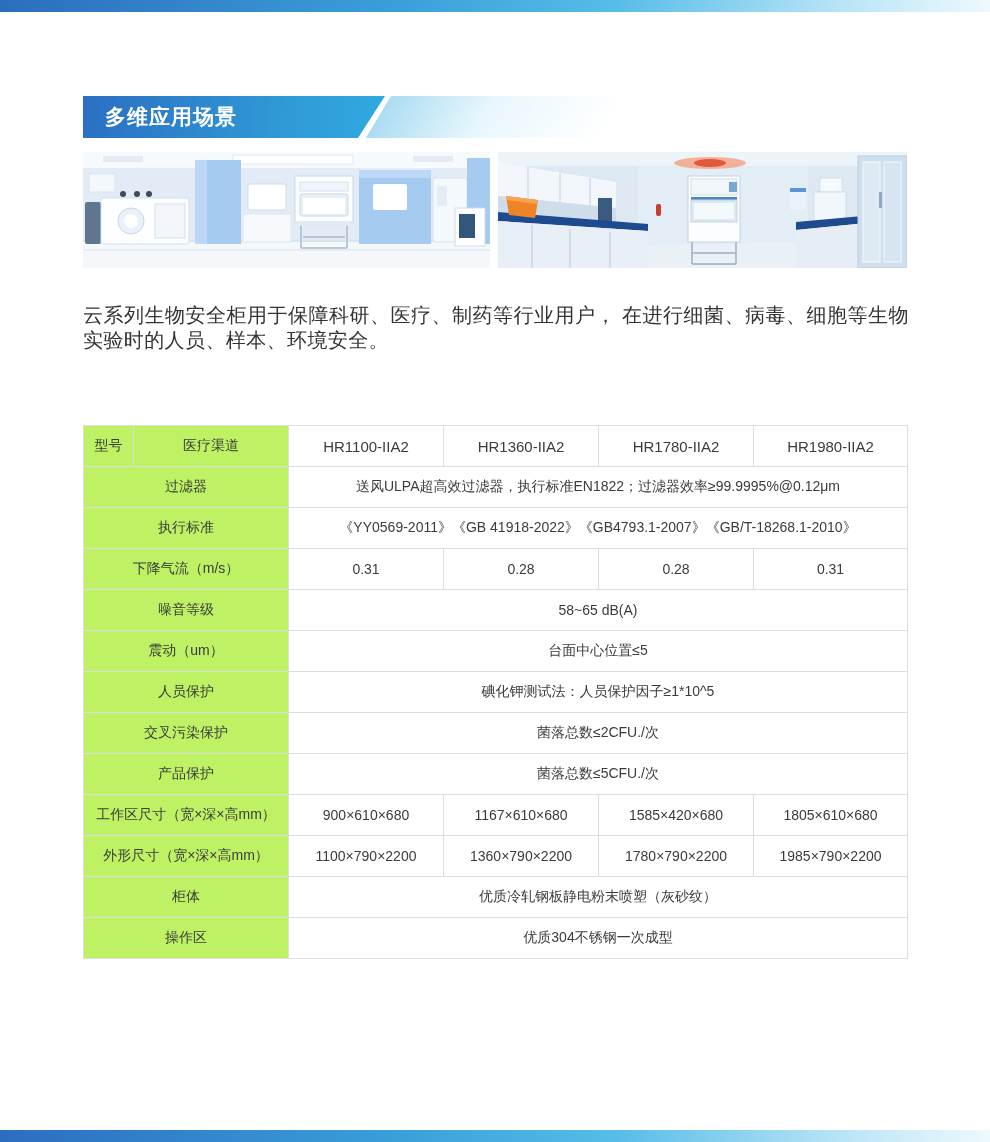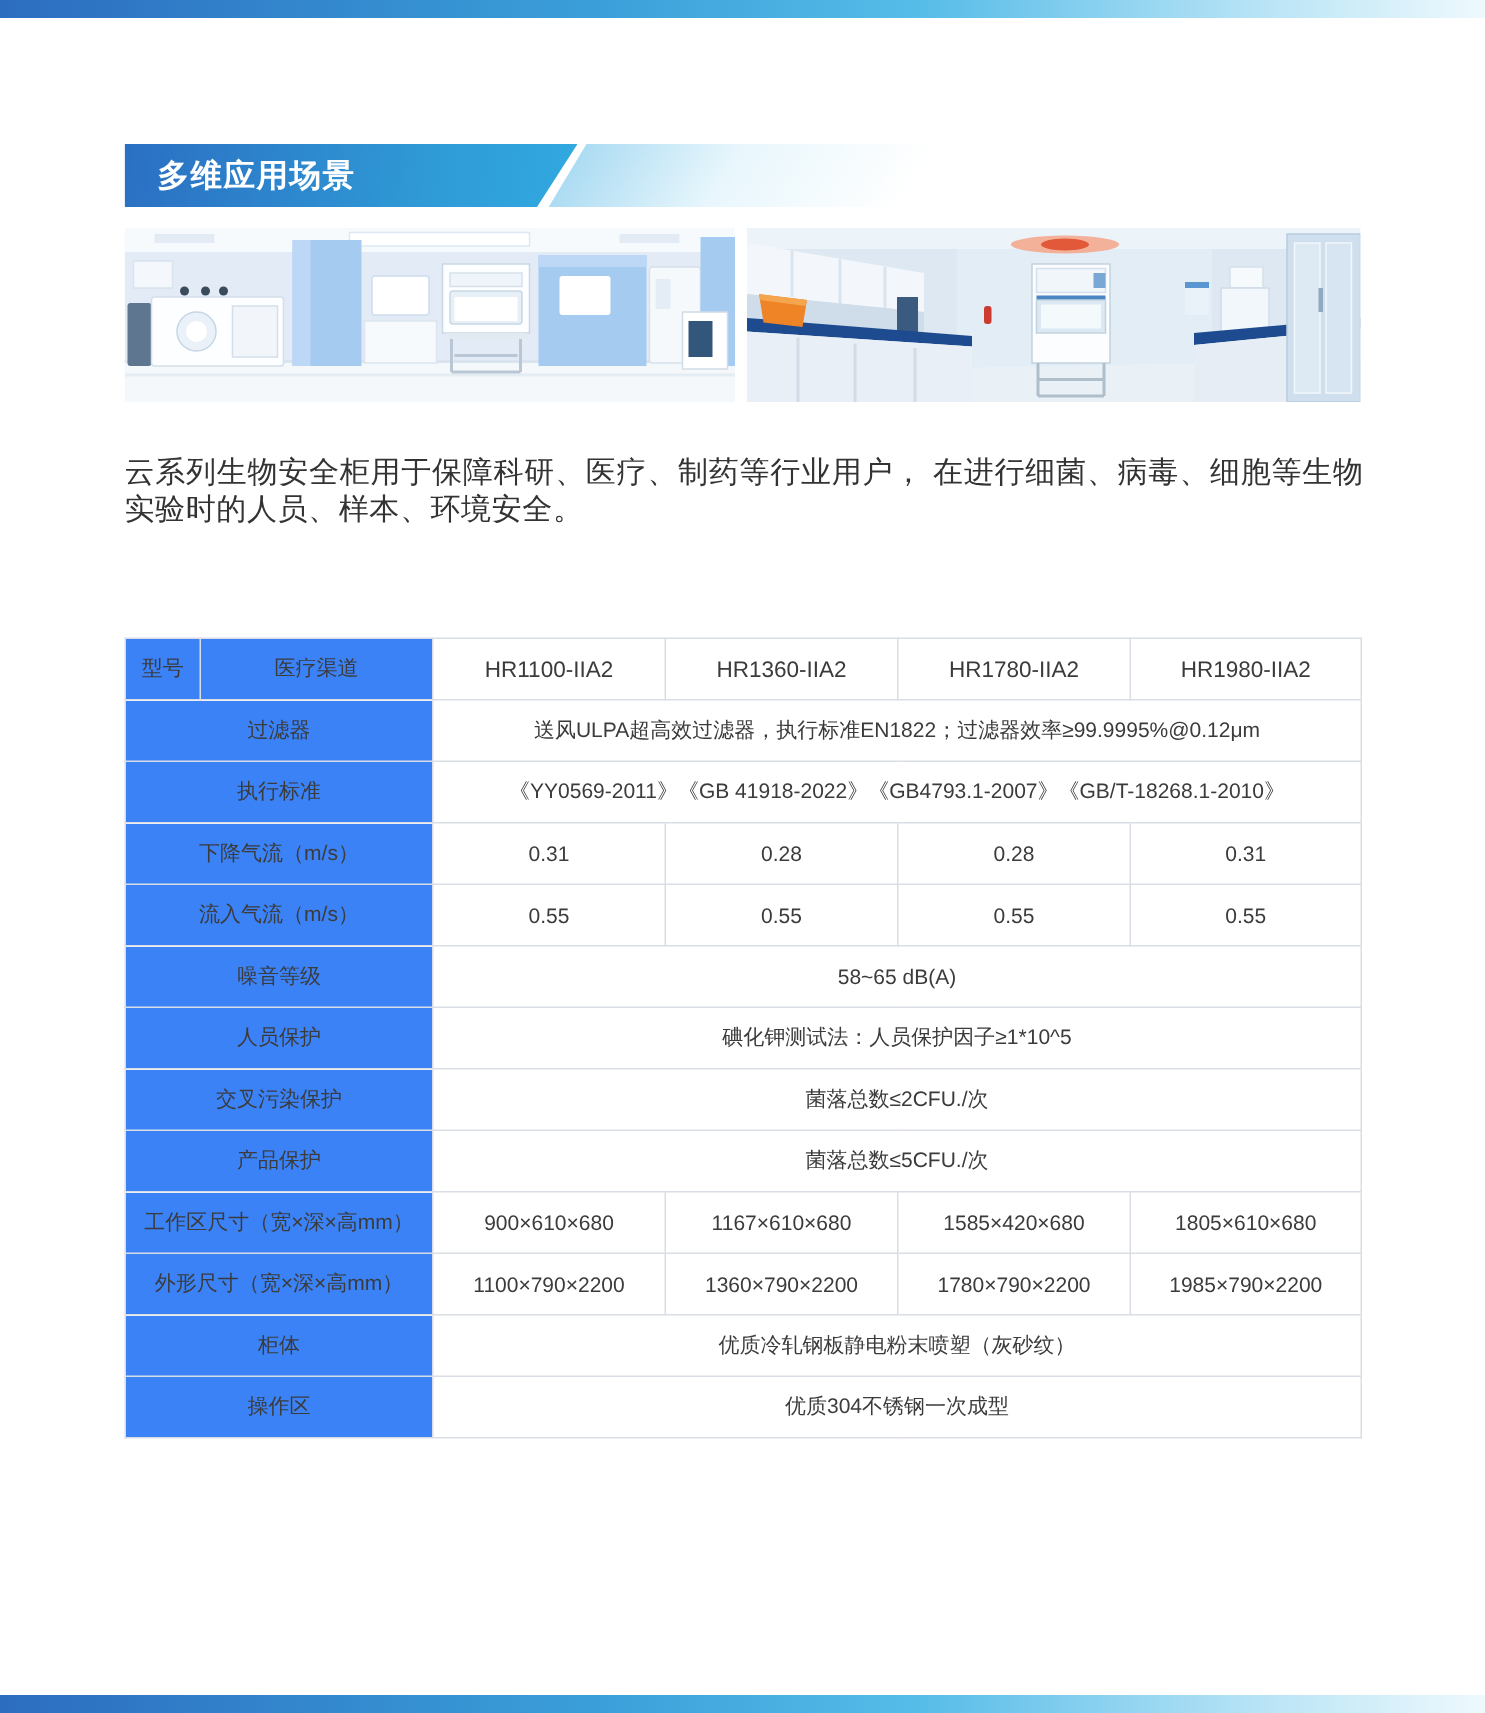--- a/index.html
+++ b/index.html
@@ -29,21 +29,21 @@
 
   
   .intro{position:absolute;left:83px;top:283px;width:826px;font-size:20px;
          line-height:25px;color:#333;text-align:justify;letter-spacing:.4px;}
 
   
   table.spec{position:absolute;left:83px;top:425px;width:824px;border-collapse:collapse;
              table-layout:fixed;font-size:14px;color:#3b3b3b;}
   table.spec td{border:1px solid #d9dee6;height:40px;text-align:center;vertical-align:middle;
                 padding:0 5px;overflow:hidden;white-space:nowrap;}
-  table.spec td.lbl{background:#3b82f6;}
+  table.spec td.lbl{background:#bef264;}
   table.spec td.model{font-size:15px;}
 </style>
 </head>
 <body>
 
 <div id="page">
 
   <div class="accent-bar top"></div>
 
   <div class="sec-header" style="top:96px">
@@ -166,29 +166,26 @@
         <td colspan="4">《YY0569-2011》《GB 41918-2022》《GB4793.1-2007》《GB/T-18268.1-2010》</td>
       </tr>
       <tr>
         <td class="lbl" colspan="2">下降气流（m/s）</td>
         <td>0.31</td>
         <td>0.28</td>
         <td>0.28</td>
         <td>0.31</td>
       </tr>
       <tr>
-        <td class="lbl" colspan="2">流入气流（m/s）</td>
-        <td>0.55</td>
-        <td>0.55</td>
-        <td>0.55</td>
-        <td>0.55</td>
-      </tr>
-      <tr>
         <td class="lbl" colspan="2">噪音等级</td>
         <td colspan="4">58~65 dB(A)</td>
+      </tr>
+      <tr>
+        <td class="lbl" colspan="2">震动（um）</td>
+        <td colspan="4">台面中心位置≤5</td>
       </tr>
       <tr>
         <td class="lbl" colspan="2">人员保护</td>
         <td colspan="4">碘化钾测试法：人员保护因子≥1*10^5</td>
       </tr>
       <tr>
         <td class="lbl" colspan="2">交叉污染保护</td>
         <td colspan="4">菌落总数≤2CFU./次</td>
       </tr>
       <tr>

